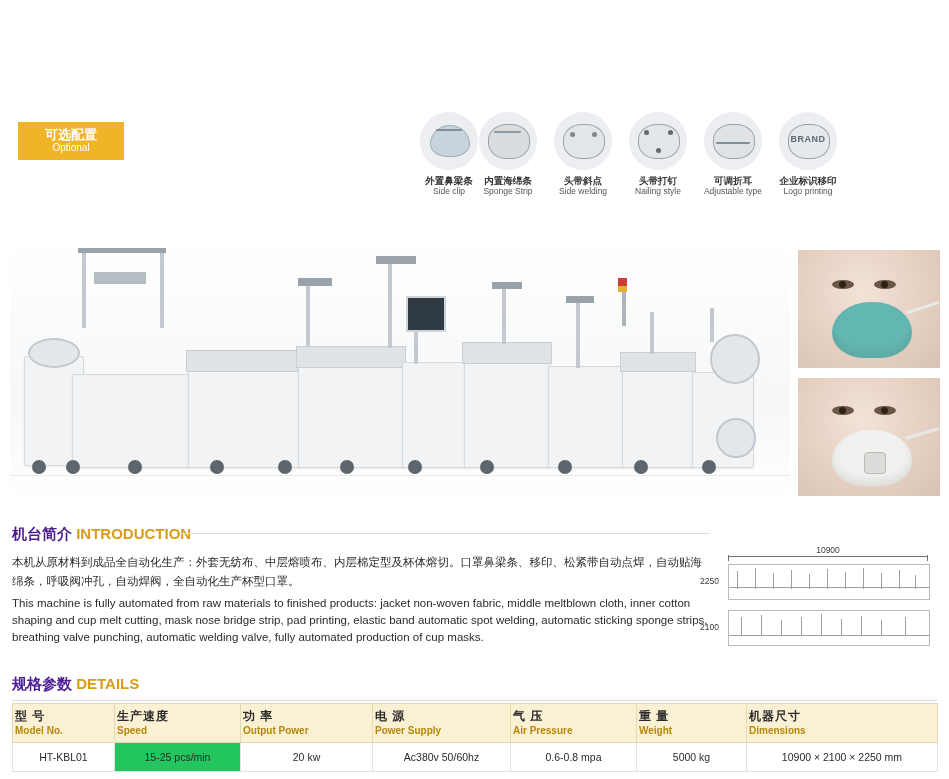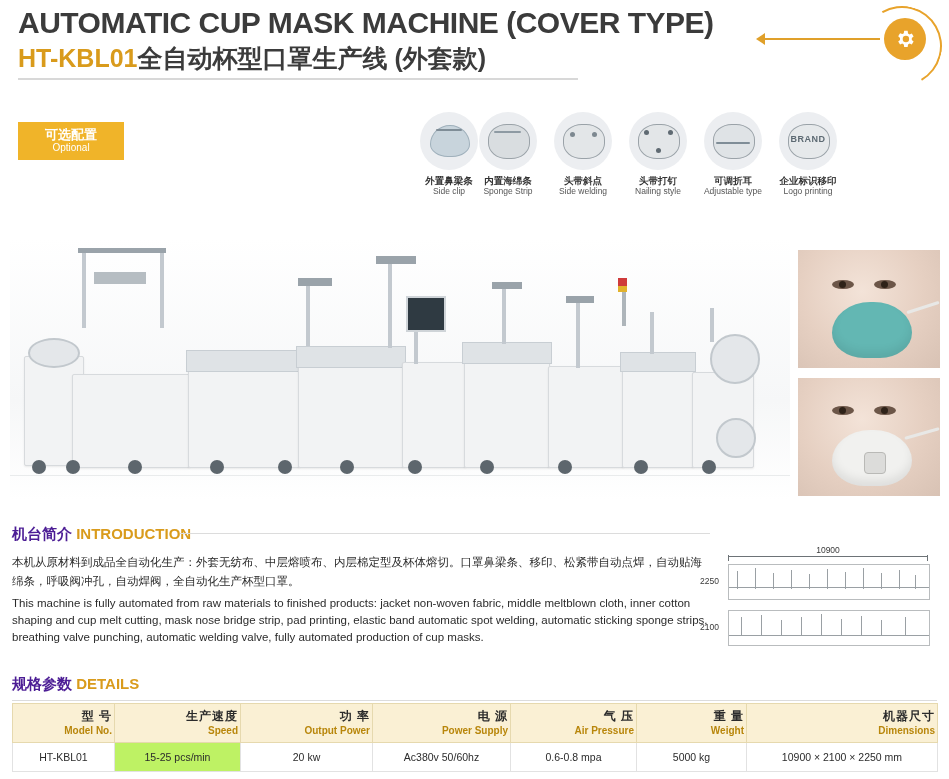--- a/index.html
+++ b/index.html
@@ -176,49 +176,34 @@
   .dim-v{position:absolute;font-size:8.5px;color:#3a3a3a;}
 
   
   .spec-head-rule{position:absolute;left:12px;top:700px;width:925px;height:1px;background:#dcdcdc;}
   table.spec{
     position:absolute;left:12px;top:703px;width:925px;border-collapse:collapse;
     table-layout:fixed;
   }
   table.spec th{
     background:#faf0d4;border:1px solid #e6d9ae;
-    padding:5px 2px;text-align:right;vertical-align:middle;
+    padding:5px 2px;text-align:left;vertical-align:middle;
   }
   table.spec th .cn{display:block;font-size:12px;font-weight:bold;color:#2b2b2b;line-height:15px;letter-spacing:1px;}
   table.spec th .en{display:block;font-size:10px;font-weight:bold;color:#b8860b;line-height:13px;}
   table.spec td{
     border:1px solid #e2e2e2;height:26px;text-align:center;font-size:10.5px;color:#2b2b2b;
   }
-  table.spec td.hl{background:#bef264;}
+  table.spec td.hl{background:#22c55e;}
 </style>
 </head>
 <body>
 
 <div class="page">
 
-  <div class="header">
-    <div class="title-main">AUTOMATIC CUP MASK MACHINE (COVER TYPE)</div>
-    <div class="title-sub">
-      <span class="model">HT-KBL01</span><span class="cn">全自动杯型口罩生产线 (外套款)</span>
-    </div>
-    <div class="header-rule"></div>
-    <div class="arrow-head"></div>
-    <div class="arrow-line"></div>
-    <div class="gear-arc"></div>
-    <div class="gear-badge">
-      <svg width="22" height="22" viewBox="0 0 24 24" aria-hidden="true">
-        <path fill="#ffffff" d="M19.4 13a7.8 7.8 0 0 0 0-2l2-1.6-2-3.4-2.4 1a7.6 7.6 0 0 0-1.7-1L14.9 3h-3.8l-.4 2.6c-.6.2-1.2.6-1.7 1l-2.4-1-2 3.4L6.6 11a7.8 7.8 0 0 0 0 2l-2 1.6 2 3.4 2.4-1c.5.4 1.1.8 1.7 1l.4 2.6h3.8l.4-2.6c.6-.2 1.2-.6 1.7-1l2.4 1 2-3.4-2-1.6zM13 15.5A3.5 3.5 0 1 1 16.5 12 3.5 3.5 0 0 1 13 15.5z"></path>
-      </svg>
-    </div>
-  </div>
 
   <div class="opt-tag">
     <span class="cn">可选配置</span>
     <span class="en">Optional</span>
   </div>
 
   <div class="features">
 
     <div class="feat" style="left:16px;top:0px;text-align:center;">
       <div class="circle">

